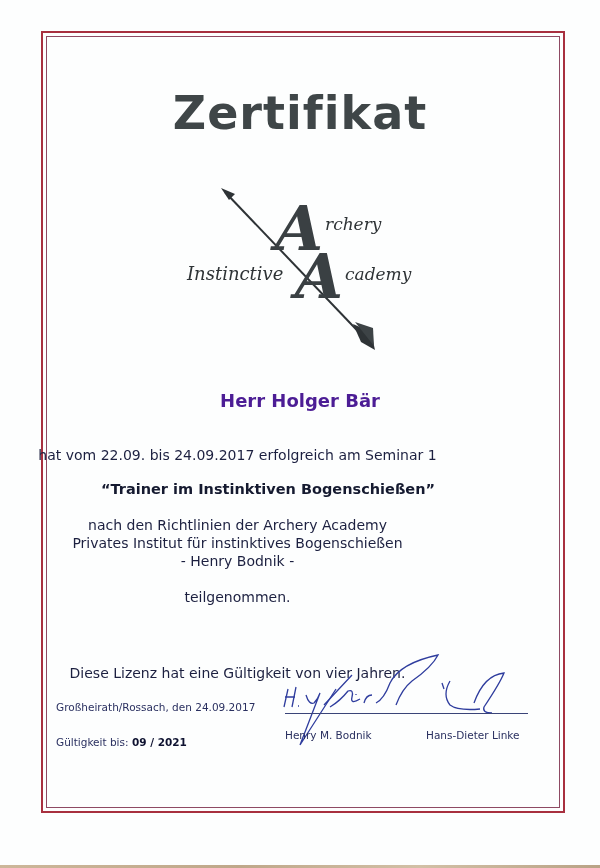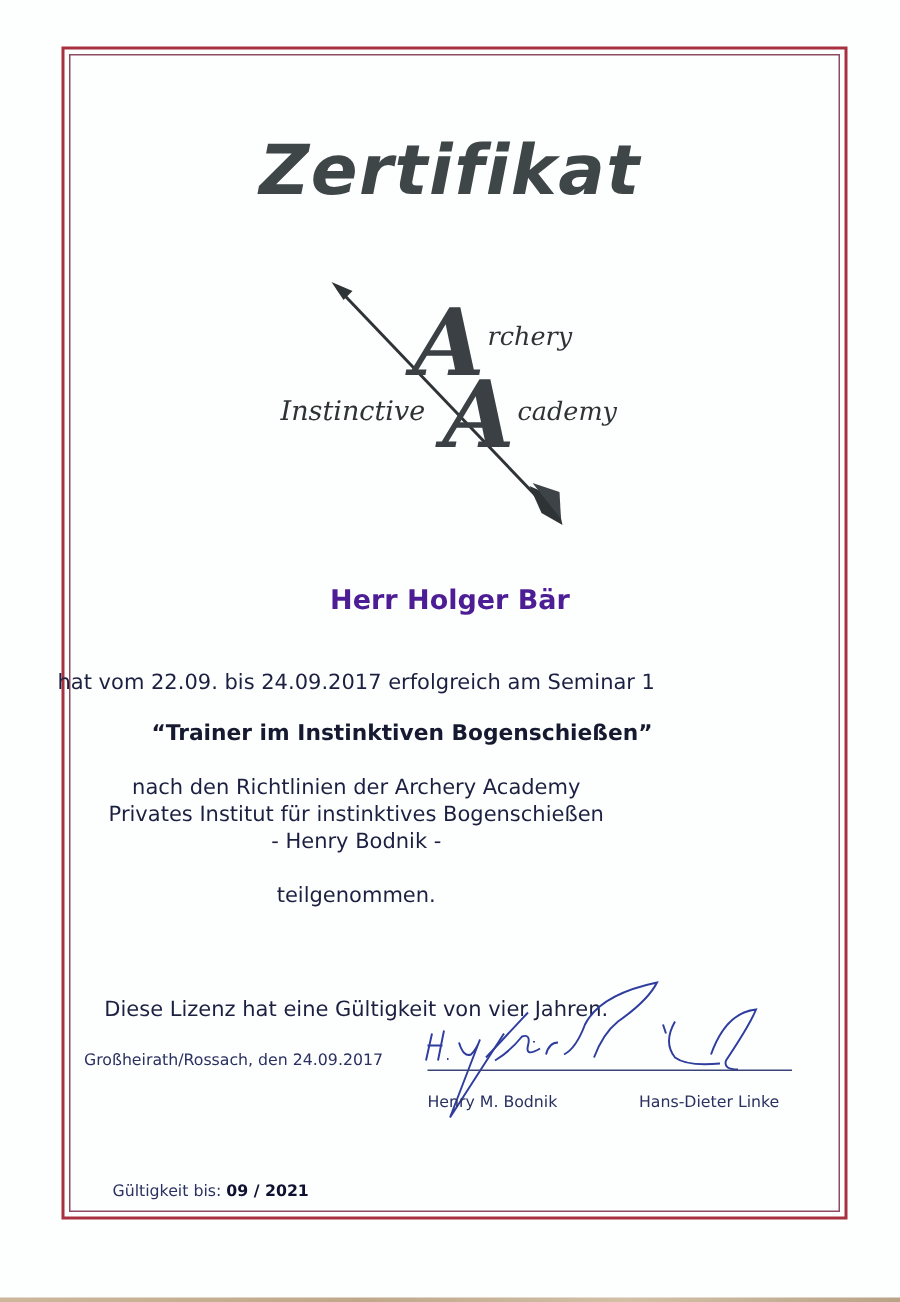--- a/index.html
+++ b/index.html
@@ -19,21 +19,20 @@
   }
   .frame-inner {
     position: absolute; left: 46px; top: 36px; width: 514px; height: 772px;
     border: 1px solid #8e4a63; box-sizing: border-box;
   }
   .title {
     position: absolute; left: 0; width: 600px; top: 86px; text-align: center;
     font-family: "DejaVu Sans", sans-serif; font-weight: bold; font-size: 46px;
     letter-spacing: 1px; color: #3f4648;
     text-shadow: 0 0 1px #ffffff;
-    font-style: italic;
   }
   .logo {
     position: absolute; left: 175px; top: 182px; width: 250px; height: 175px;
   }
   .logo svg { width: 100%; height: 100%; }
   .name {
     position: absolute; left: 0; width: 600px; top: 390px; text-align: center;
     font-weight: bold; font-size: 18px; color: #4c1d95;
   }
   .line {
@@ -106,19 +105,19 @@
       <path d="M116 58 q8 -4 14 -20 q10 -20 48 -28 q-6 12 -26 26 q-10 8 -16 24"></path>
 
       <path d="M182 38 l2 6 M190 36 q-8 14 0 24 q8 6 30 4 M214 58 q10 -28 30 -30 q-4 10 -20 34 q-2 6 8 6"></path>
     </svg>
   </div>
   <div class="sig-line"></div>
 
   <div class="footer-text" style="left:285px; top:729px;">Henry M. Bodnik</div>
   <div class="footer-text" style="left:426px; top:729px;">Hans-Dieter Linke</div>
 
-  <div class="footer-text" style="left:56px; top:788px;margin-left:19px;">
+  <div class="footer-text" style="left:56px; top:736px;">
     <span>Gültigkeit bis:</span>
     <b>09 / 2021</b>
   </div>
 
   <div class="bottom-strip"></div>
 </div>
 
 </body></html>

